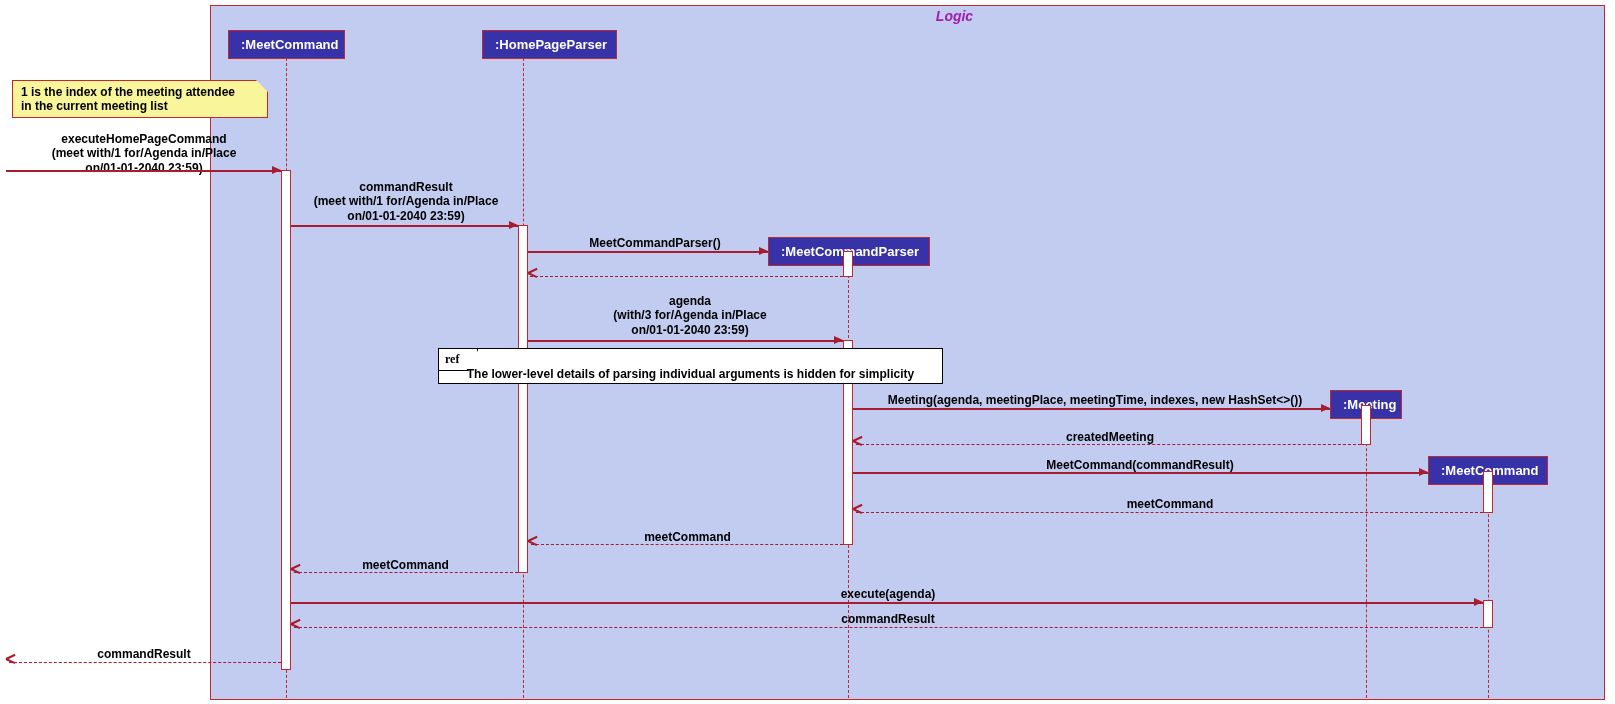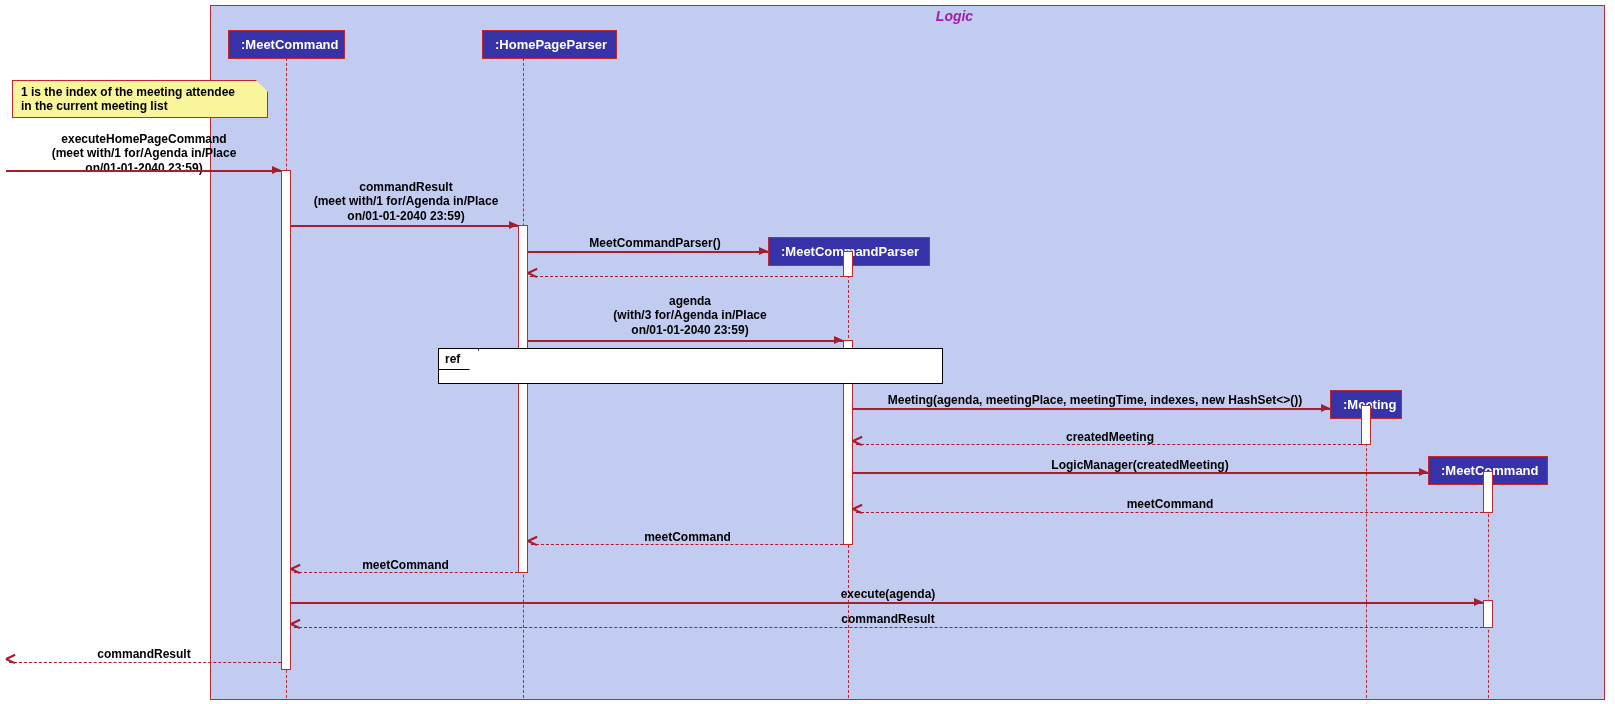--- a/index.html
+++ b/index.html
@@ -193,39 +193,40 @@
 
 <div class="msg-label" style="left:560px; top:294px; width:260px;">
   <div>agenda</div>
   <div>(with/3 for/Agenda in/Place</div>
   <div>on/01-01-2040 23:59)</div>
 </div>
 <div class="arrow-line" style="left:528px; top:340px; width:315px;"></div>
 <div class="arrow-head-right" style="left:834px; top:336px;"></div>
 
 <div class="ref-box" style="left:438px; top:348px; width:505px; height:36px;">
-  <div class="ref-tab" style="padding-right:18px;">
+  <div class="ref-tab" style="padding-right:18px;font-family:Liberation Serif, serif;">
     <span>ref</span>
   </div>
+  <div class="ref-text" style="top:18px;"><span>The lower-level details of parsing individual arguments is hidden for simplicity</span></div>
 </div>
 
 <div class="msg-label" style="left:860px; top:393px; width:470px; text-align:center;">
   <span>Meeting(agenda, meetingPlace, meetingTime, indexes, new HashSet&lt;&gt;())</span>
 </div>
 <div class="arrow-line" style="left:853px; top:408px; width:477px;"></div>
 <div class="arrow-head-right" style="left:1321px; top:404px;"></div>
 
 <div class="msg-label" style="left:860px; top:430px; width:500px;">
   <span>createdMeeting</span>
 </div>
 <div class="arrow-line-dashed" style="left:856px; top:444px; width:505px;"></div>
 <div class="arrow-head-left-open" style="left:853px; top:440px;"></div>
 
 <div class="msg-label" style="left:860px; top:458px; width:560px;">
-  <span>LogicManager(createdMeeting)</span>
+  <span>MeetCommand(commandResult)</span>
 </div>
 <div class="arrow-line" style="left:853px; top:472px; width:575px;"></div>
 <div class="arrow-head-right" style="left:1419px; top:468px;"></div>
 
 <div class="msg-label" style="left:860px; top:497px; width:620px;">
   <span>meetCommand</span>
 </div>
 <div class="arrow-line-dashed" style="left:856px; top:512px; width:627px;"></div>
 <div class="arrow-head-left-open" style="left:853px; top:508px;"></div>
 

